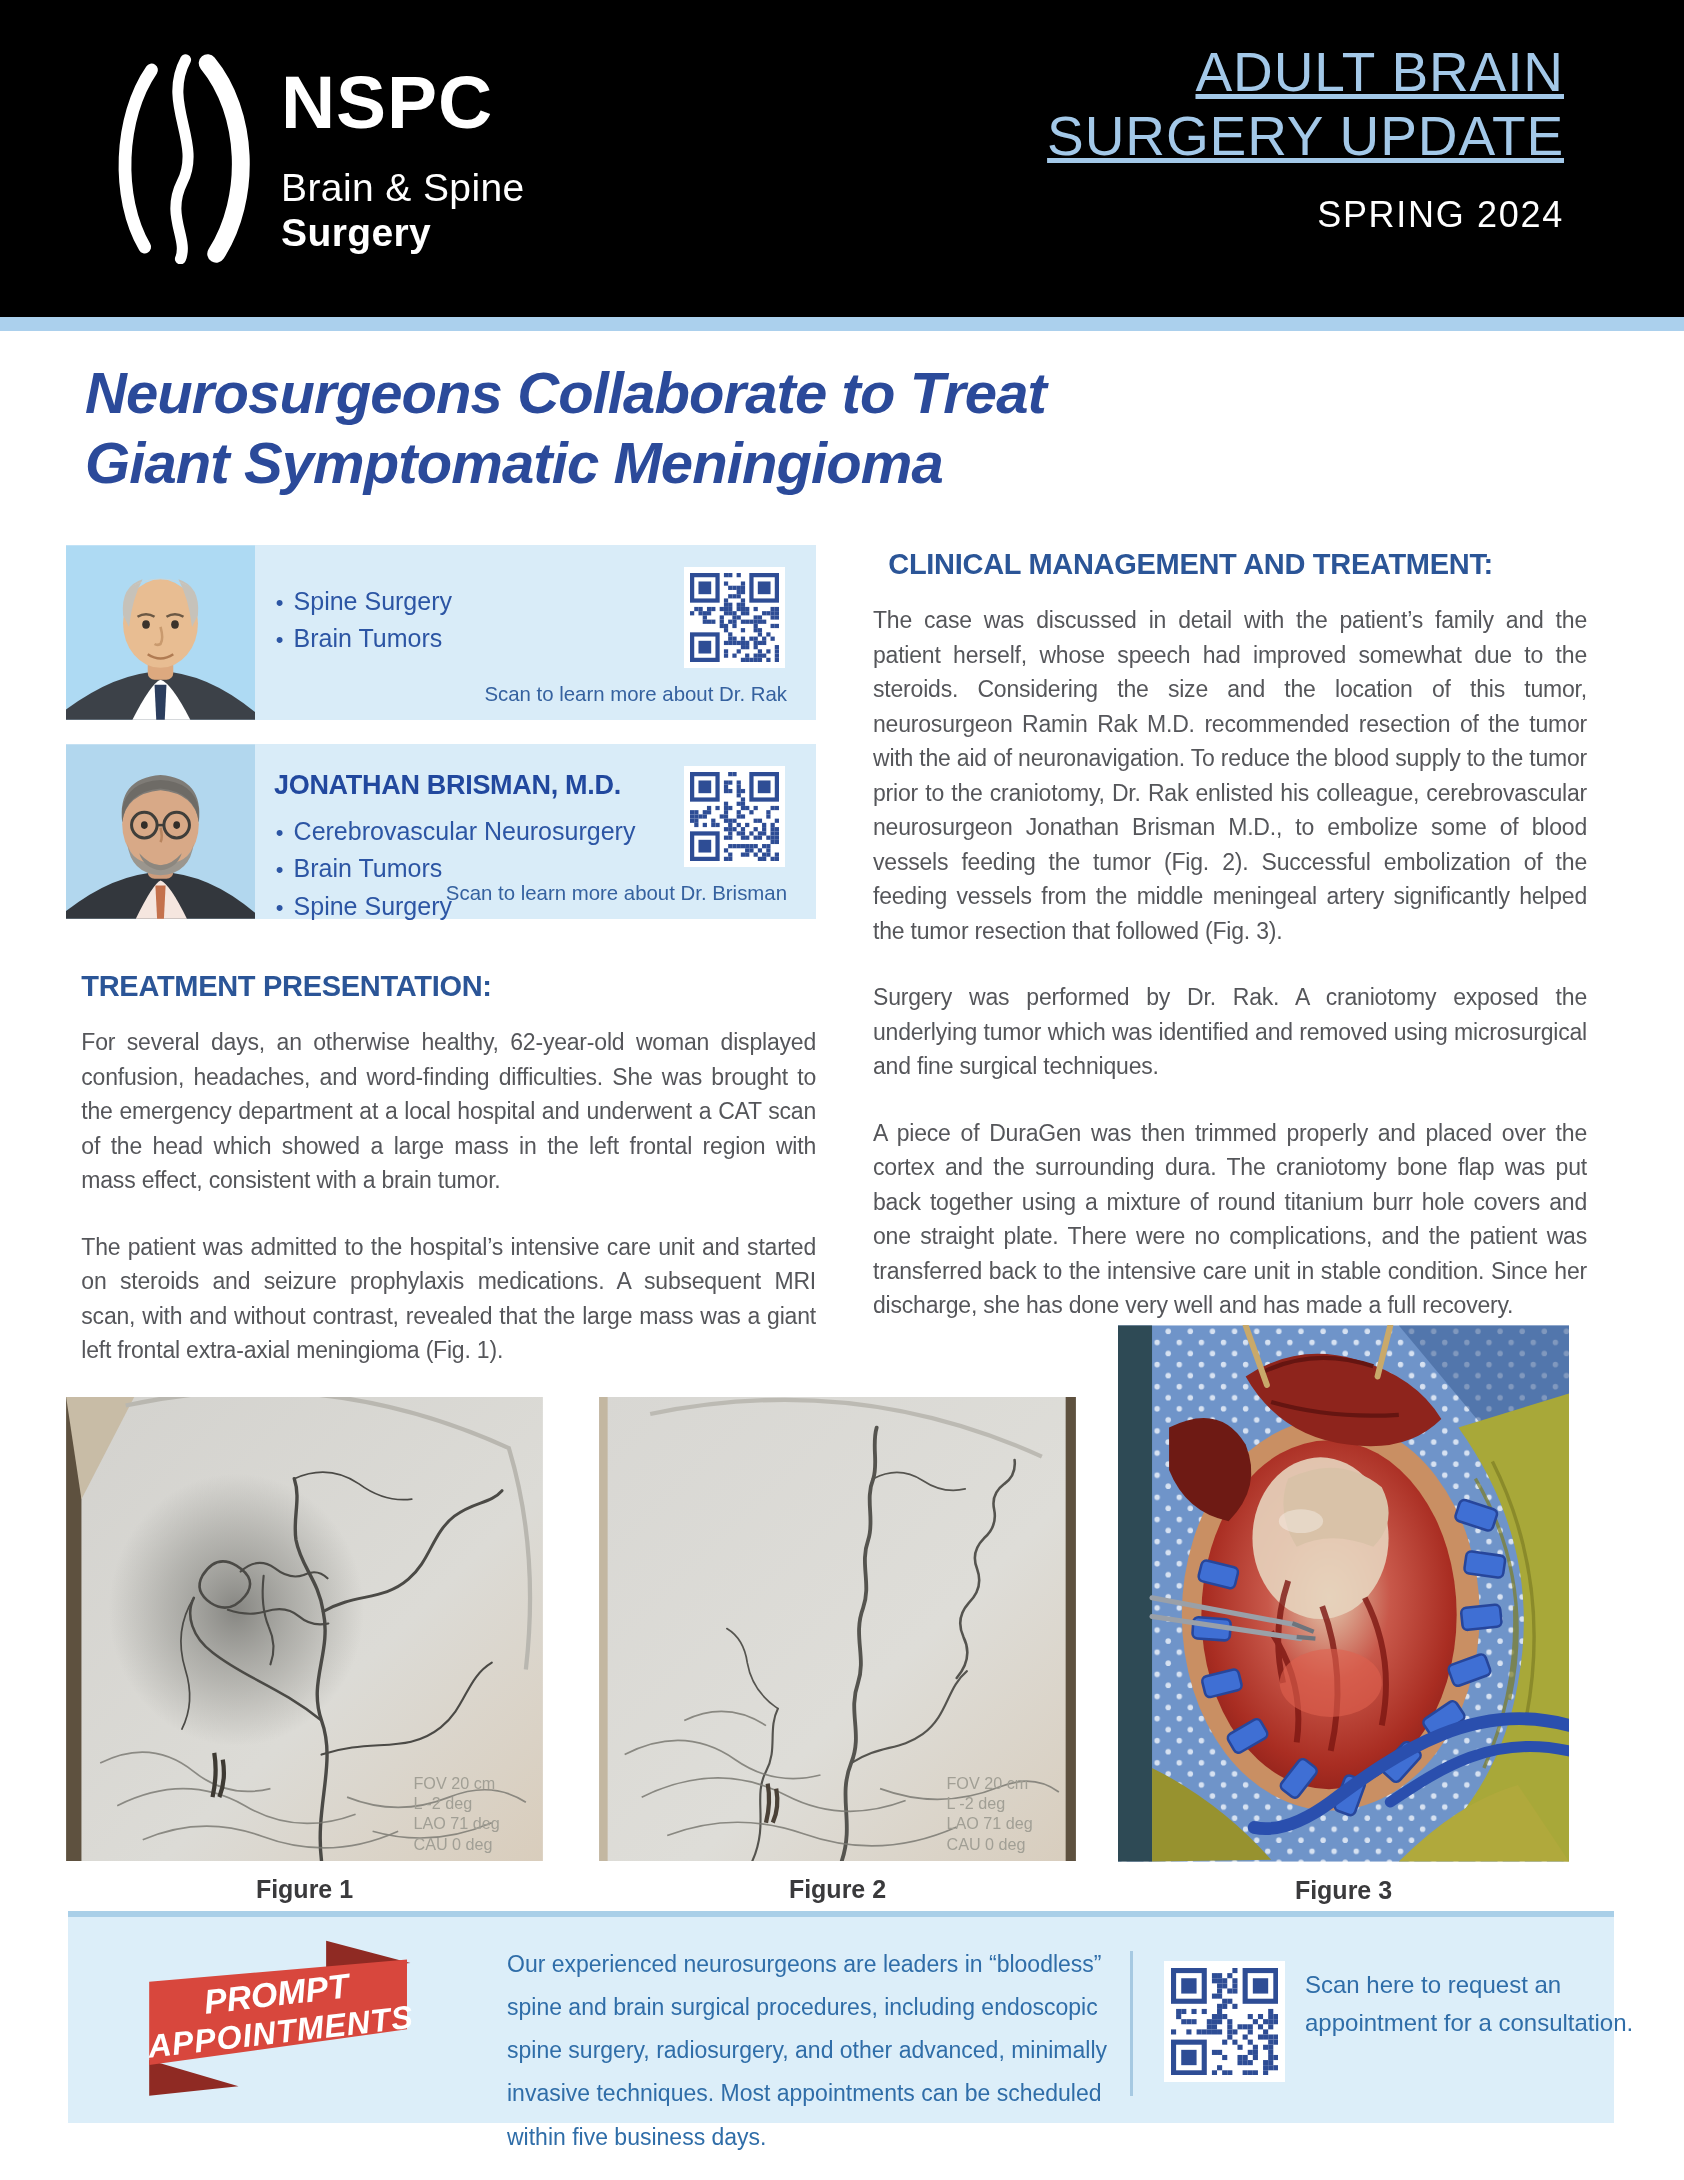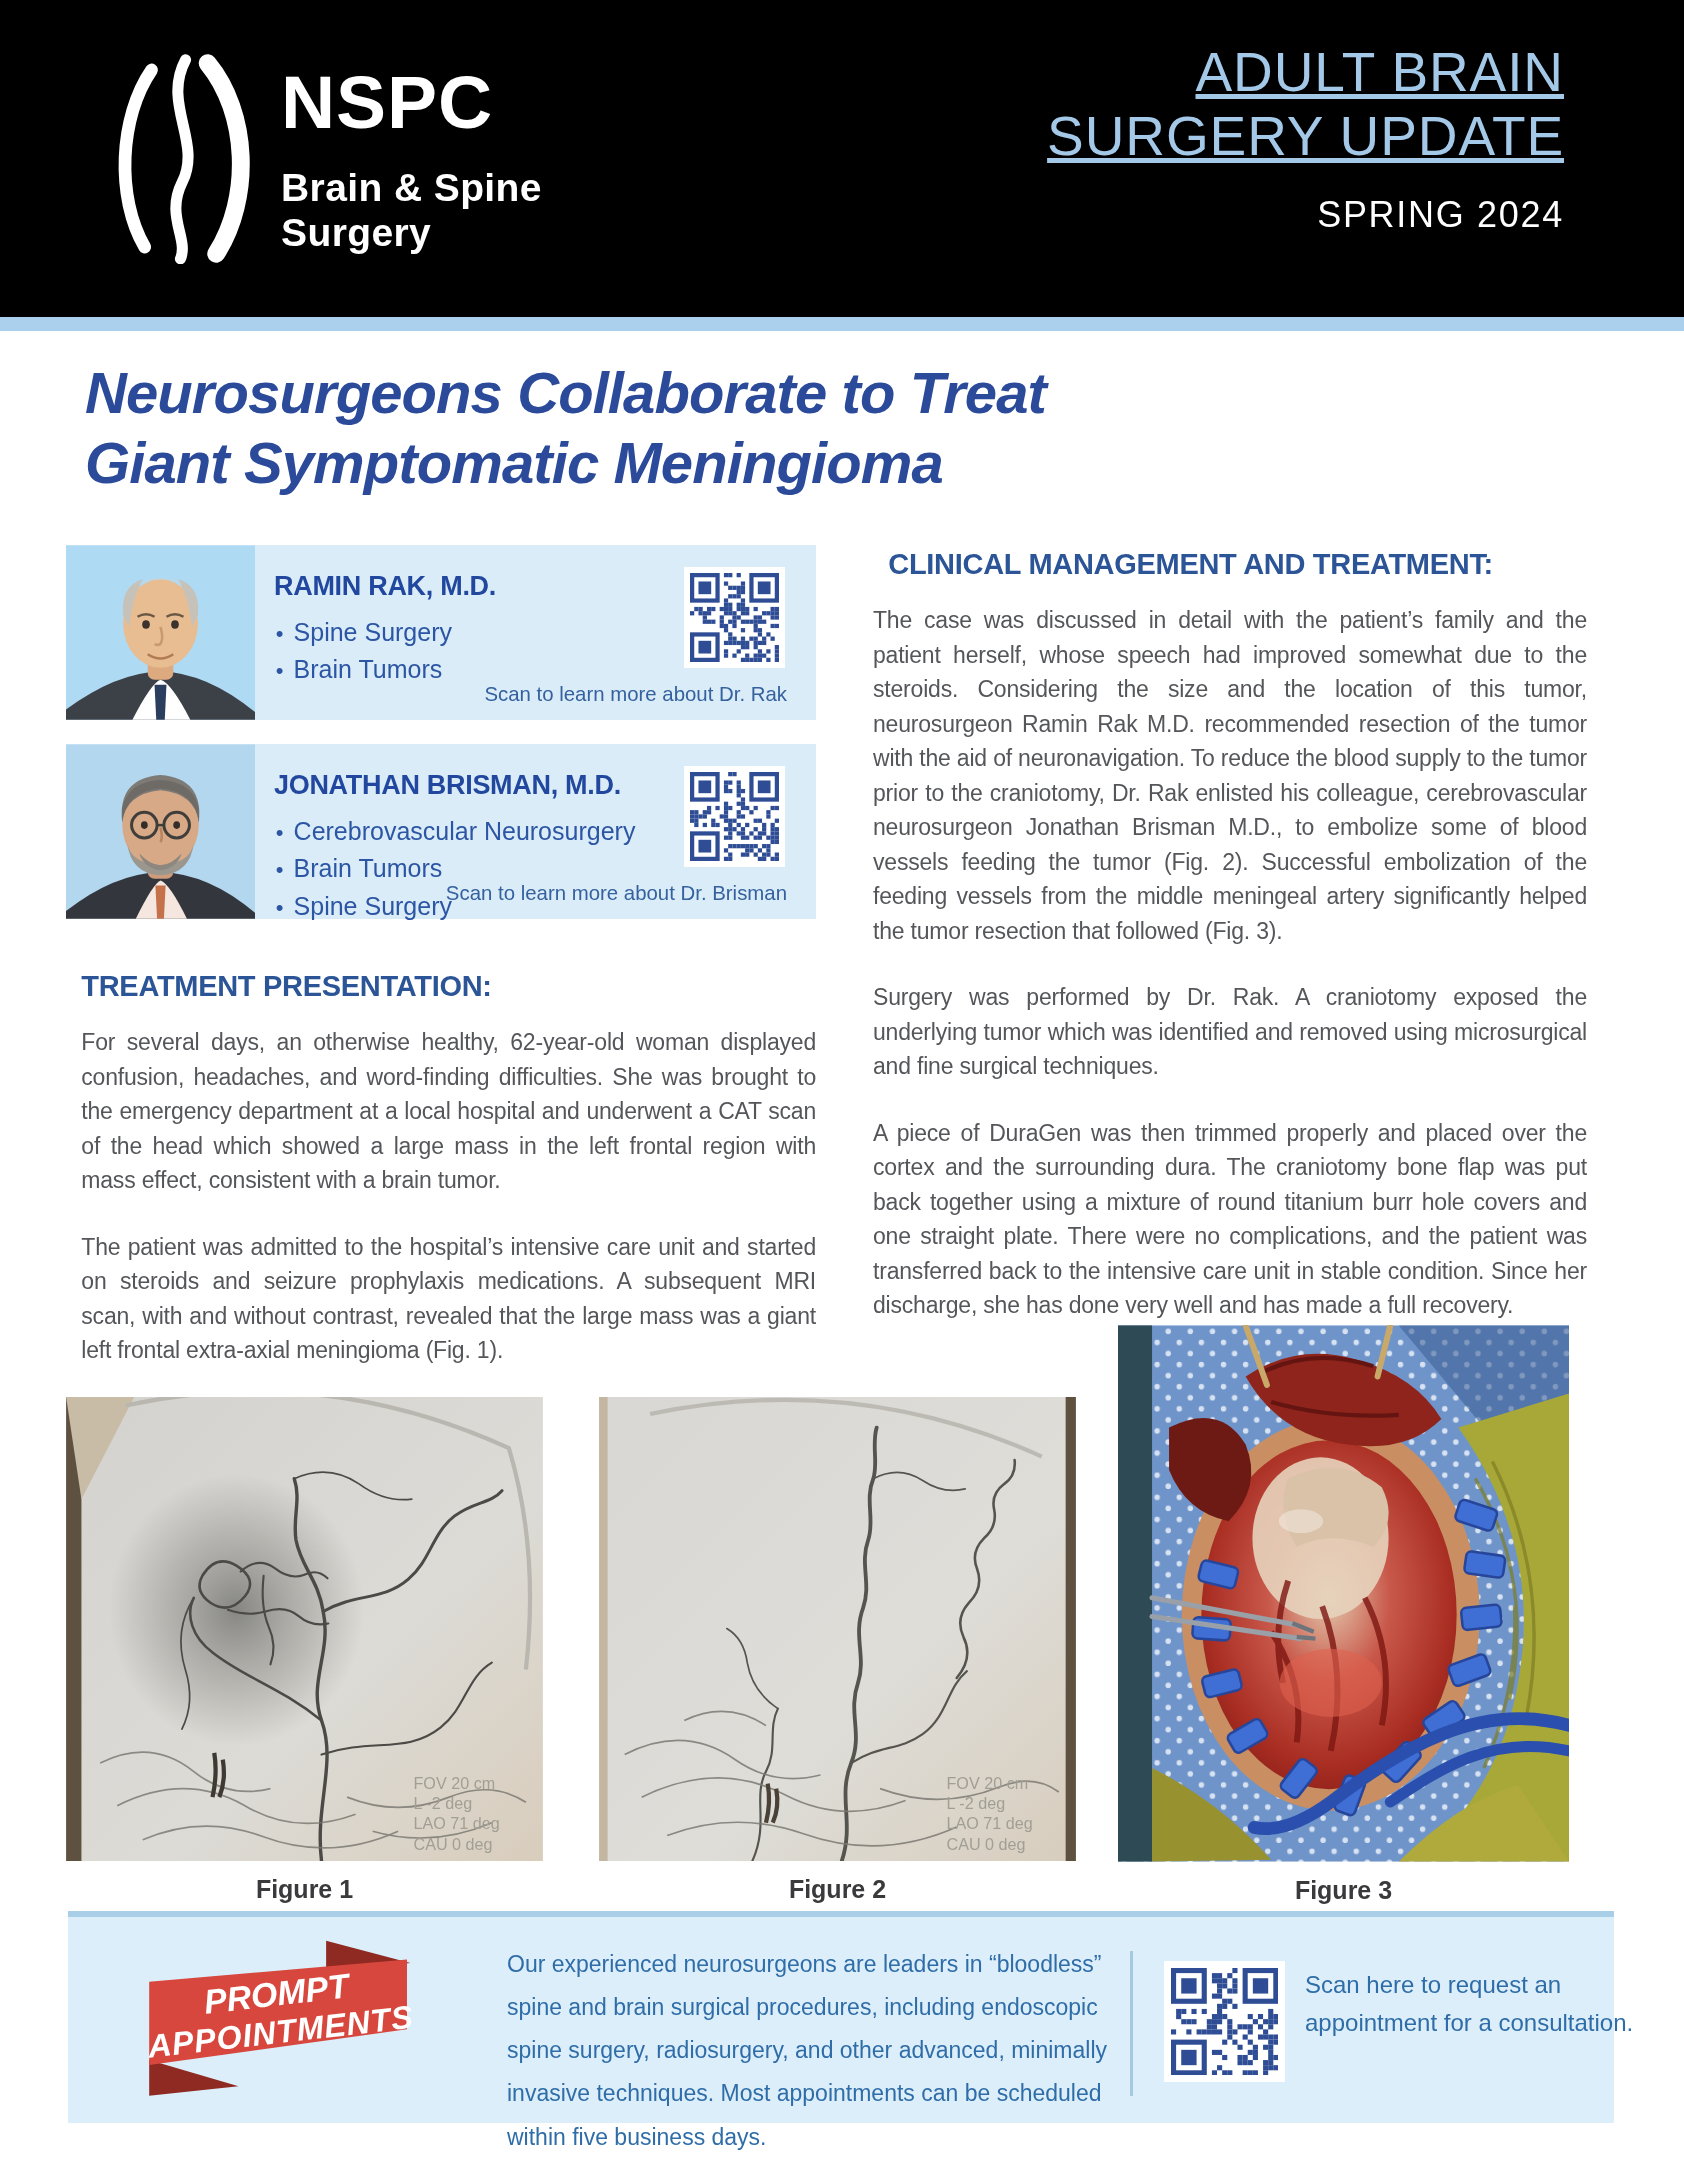--- a/index.html
+++ b/index.html
@@ -4,21 +4,21 @@
 <style>
   html,body{margin:0;padding:0;background:#fff;}
   .page{position:relative;width:1685px;height:2181px;background:#ffffff;overflow:hidden;
         font-family:"Liberation Sans","DejaVu Sans",sans-serif;-webkit-font-smoothing:antialiased;}
   
   .masthead{position:absolute;left:0;top:0;width:1685px;height:317px;background:#000000;}
   .logo{position:absolute;left:107px;top:53px;display:flex;align-items:center;gap:22px;}
   .logo-mark{width:152px;height:211px;}
   .logo-text{color:#fff;line-height:1;}
   .logo-brand{font-size:75px;font-weight:700;letter-spacing:0.9px;}
-  .logo-sub{font-size:39px;font-weight:700;margin-top:28px;letter-spacing:0.4px;}
+  .logo-sub{font-size:39px;font-weight:400;margin-top:28px;letter-spacing:0.4px;}
   .logo-sub2{font-size:39px;font-weight:700;margin-top:6.8px;letter-spacing:0.4px;}
   .mast-title{position:absolute;right:121px;top:41px;text-align:right;color:#A3C8E8;line-height:1.16;}
   .mast-title .t{font-size:55px;font-weight:400;letter-spacing:0.9px;text-decoration:underline;}
   .mast-issue{margin-top:25.6px;color:#ffffff;font-size:36px;letter-spacing:1.7px;font-weight:400;}
   .stripe{position:absolute;left:0;top:317px;width:1685px;height:13.6px;background:#ABD0ED;}
   
   .headline{position:absolute;left:85px;top:358px;color:#2B4A9A;font-size:58px;line-height:1.21;
             font-weight:700;font-style:italic;letter-spacing:-0.9px;}
   
   .col-left{position:absolute;left:66px;top:545px;width:750px;}
@@ -109,21 +109,20 @@
           <path d="M74 50 Q111 28 148 50 Q130 40 111 40 Q92 40 74 50 Z" fill="#D8D4CC" opacity=".7"></path>
           <path d="M84 84 q10 -6 20 0" stroke="#6B5844" stroke-width="3" fill="none"></path>
           <path d="M118 84 q10 -6 20 0" stroke="#6B5844" stroke-width="3" fill="none"></path>
           <ellipse cx="94" cy="93" rx="4.5" ry="5" fill="#3B332C"></ellipse>
           <ellipse cx="128" cy="93" rx="4.5" ry="5" fill="#3B332C"></ellipse>
           <path d="M111 96 q4 14 0 20 q-4 2 -7 0" stroke="#C99A6E" stroke-width="3" fill="none"></path>
           <path d="M96 128 q15 10 30 0" stroke="#B07B52" stroke-width="3" fill="none"></path>
         </svg>
       </div>
       <div class="card-body">
-        <div class="doctor-name">RAMIN RAK, M.D.</div>
         <ul class="spec-list">
           <li>Spine Surgery</li>
           <li>Brain Tumors</li>
         </ul>
         <div class="qr">
             <svg viewBox="0 0 168 168" xmlns="http://www.w3.org/2000/svg">
               <rect x="64" y="0" width="8" height="8" fill="#2E4D95"></rect>
               <rect x="72" y="0" width="8" height="8" fill="#2E4D95"></rect>
               <rect x="88" y="0" width="8" height="8" fill="#2E4D95"></rect>
               <rect x="64" y="16" width="8" height="8" fill="#2E4D95"></rect>

